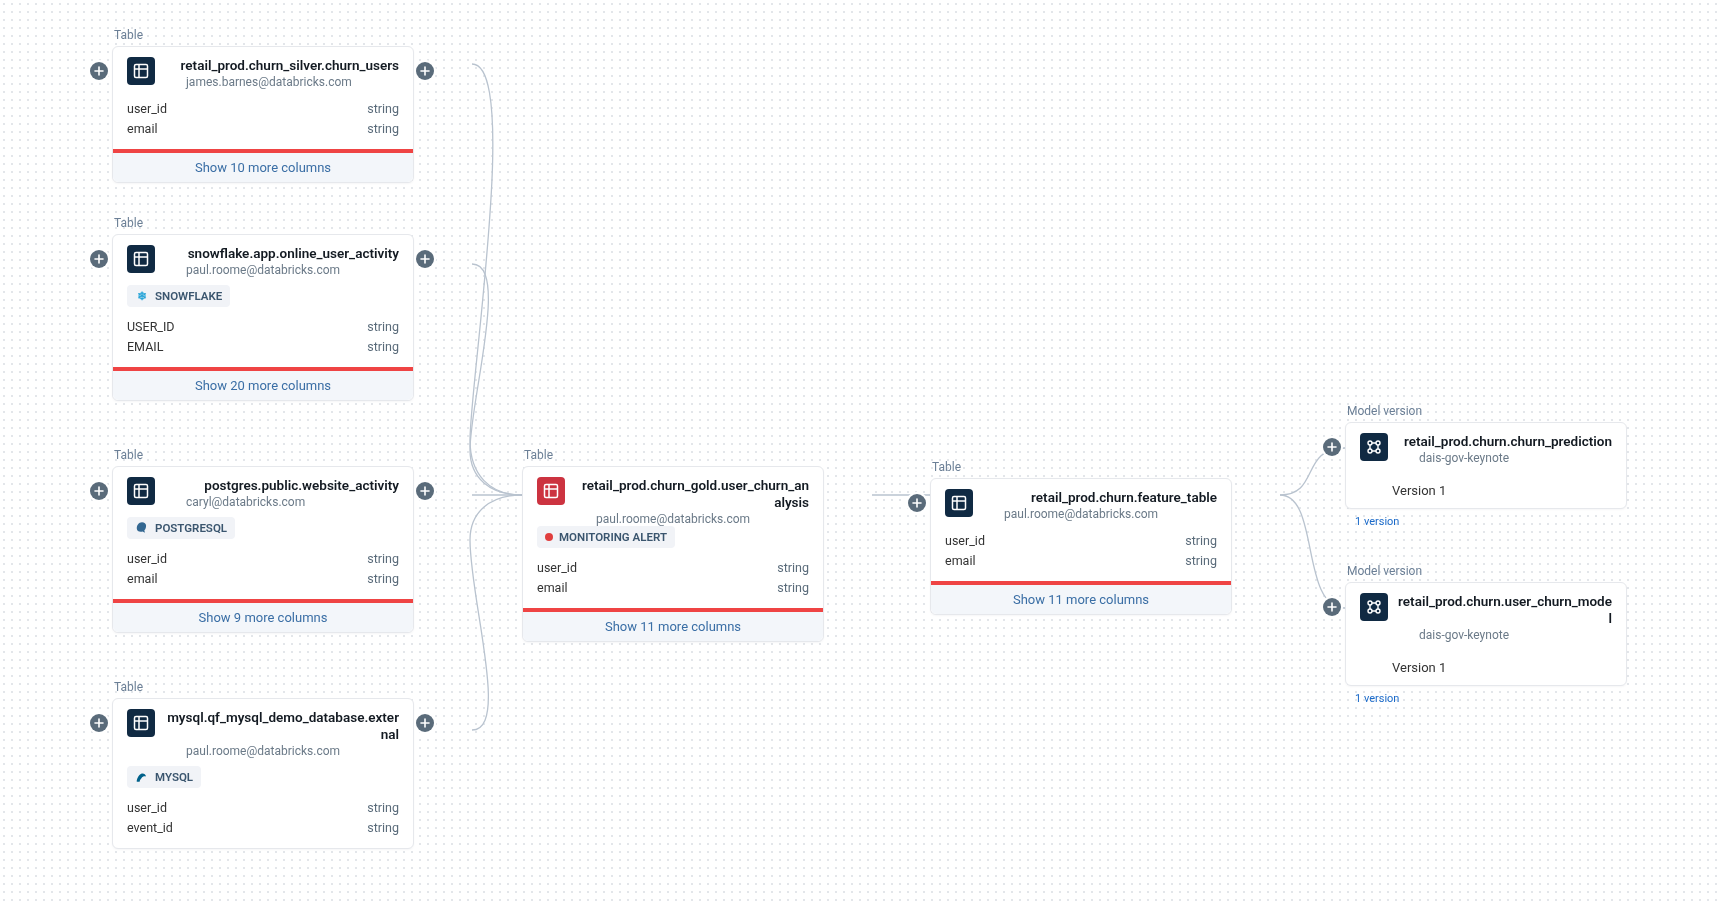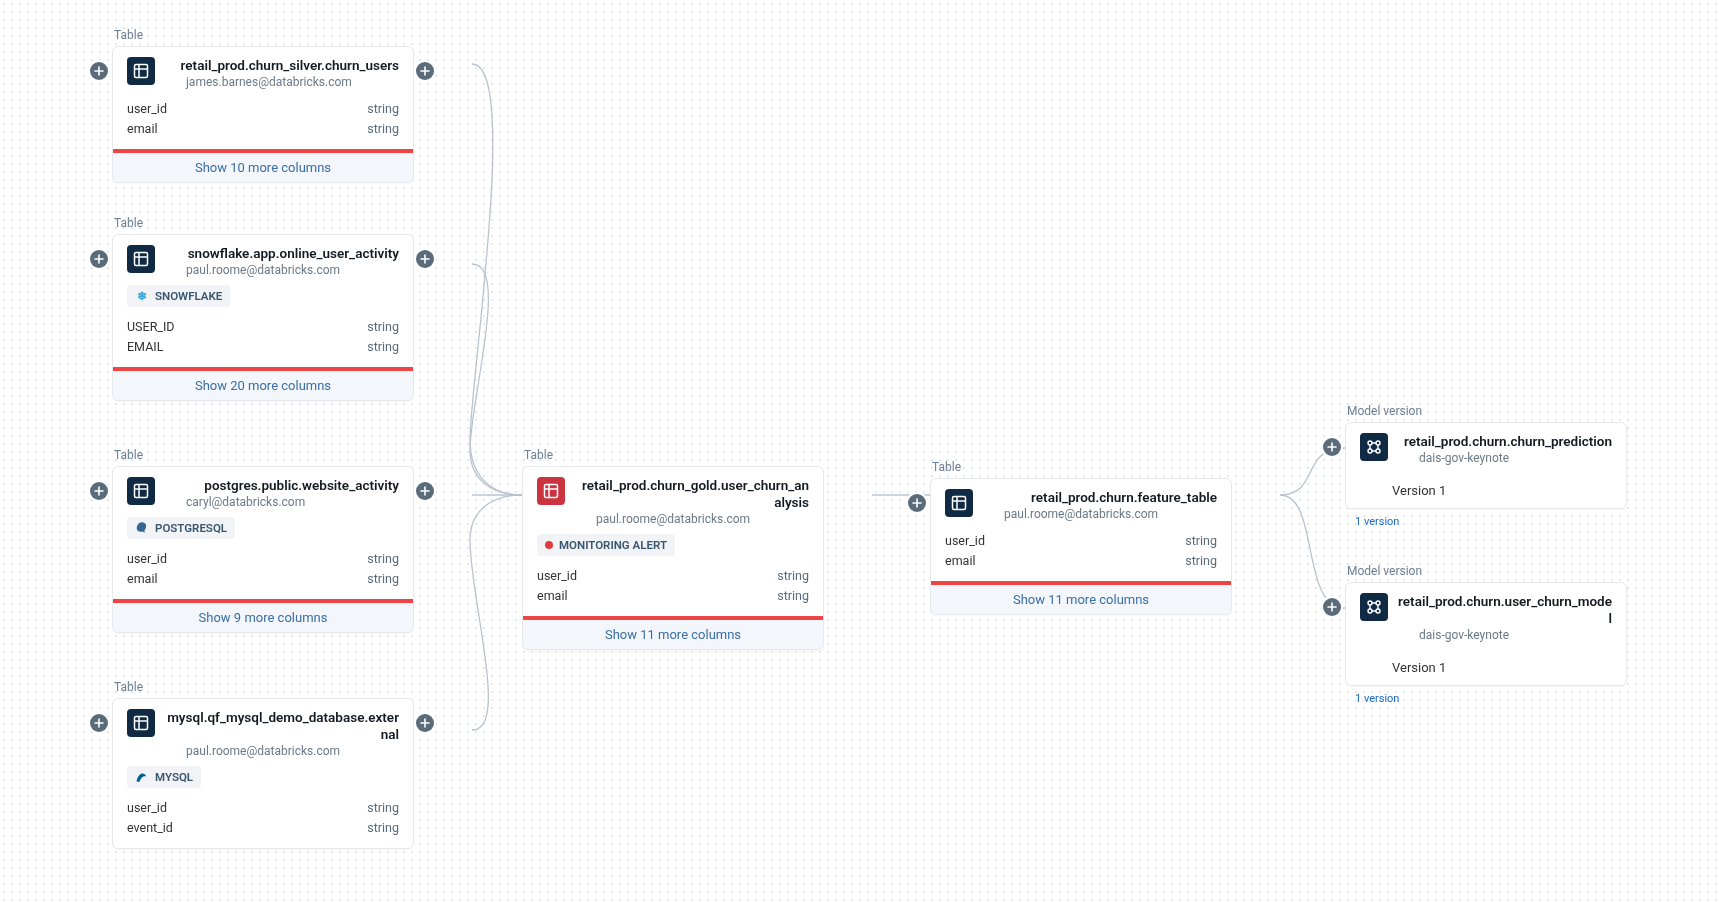--- a/index.html
+++ b/index.html
@@ -14,21 +14,21 @@
   .hdr{display:flex;align-items:flex-start;gap:10px;}
   .hdr .titles{flex:1;min-width:0;}
   .hdr .t1{font-weight:600;font-size:13.5px;color:#131a22;line-height:1.25;word-break:break-word;text-align:right;}
   .hdr .t2{font-size:12px;color:#6b7a88;margin-top:1px;margin-left:21px;}
   .ico{width:28px;height:28px;border-radius:4px;display:flex;align-items:center;justify-content:center;color:#fff;flex:0 0 28px;}
   .ico svg{display:block;}
   .ico.navy{background:#102a43;}
   .ico.red{background:#cc3340;}
   .badge{display:inline-flex;align-items:center;gap:6px;background:#f1f3f7;color:#3a556e;border-radius:4px;padding:4px 8px;font-size:11.5px;font-weight:600;margin-top:8px;}
   .badge .glyph{width:14px;height:14px;display:inline-flex;align-items:center;justify-content:center;}
-  .alert{margin-top:8px;}
+  .alert{margin-top:0;}
   .alert .dot{width:8px;height:8px;border-radius:50%;background:#e03e3e;display:inline-block;}
   .cols{margin-top:10px;}
   .colrow{display:flex;justify-content:space-between;font-size:12.5px;color:#333;line-height:1.6;}
   .colrow .ty{color:#5a6b7a;text-align:right;}
   .more{background:#f3f6fa;color:#3a6ea5;text-align:center;padding:7px 0;font-size:13px;border-top:4px solid #ef4444;border-radius:0 0 6px 6px;cursor:pointer;}
   .versionblk{padding:8px 14px 10px 46px;font-size:13px;color:#333;}
   .versionslink{font-size:11px;color:#1b6ac9;margin:6px 0 0 10px;}
   .plus{position:absolute;width:18px;height:18px;border-radius:50%;background:#5a6b7a;color:#fff;display:flex;align-items:center;justify-content:center;cursor:pointer;box-shadow:0 0 0 2px #fff;}
   .plus svg{display:block;}
   .edge{stroke:#b9c3cf;stroke-width:1.3;fill:none;}

